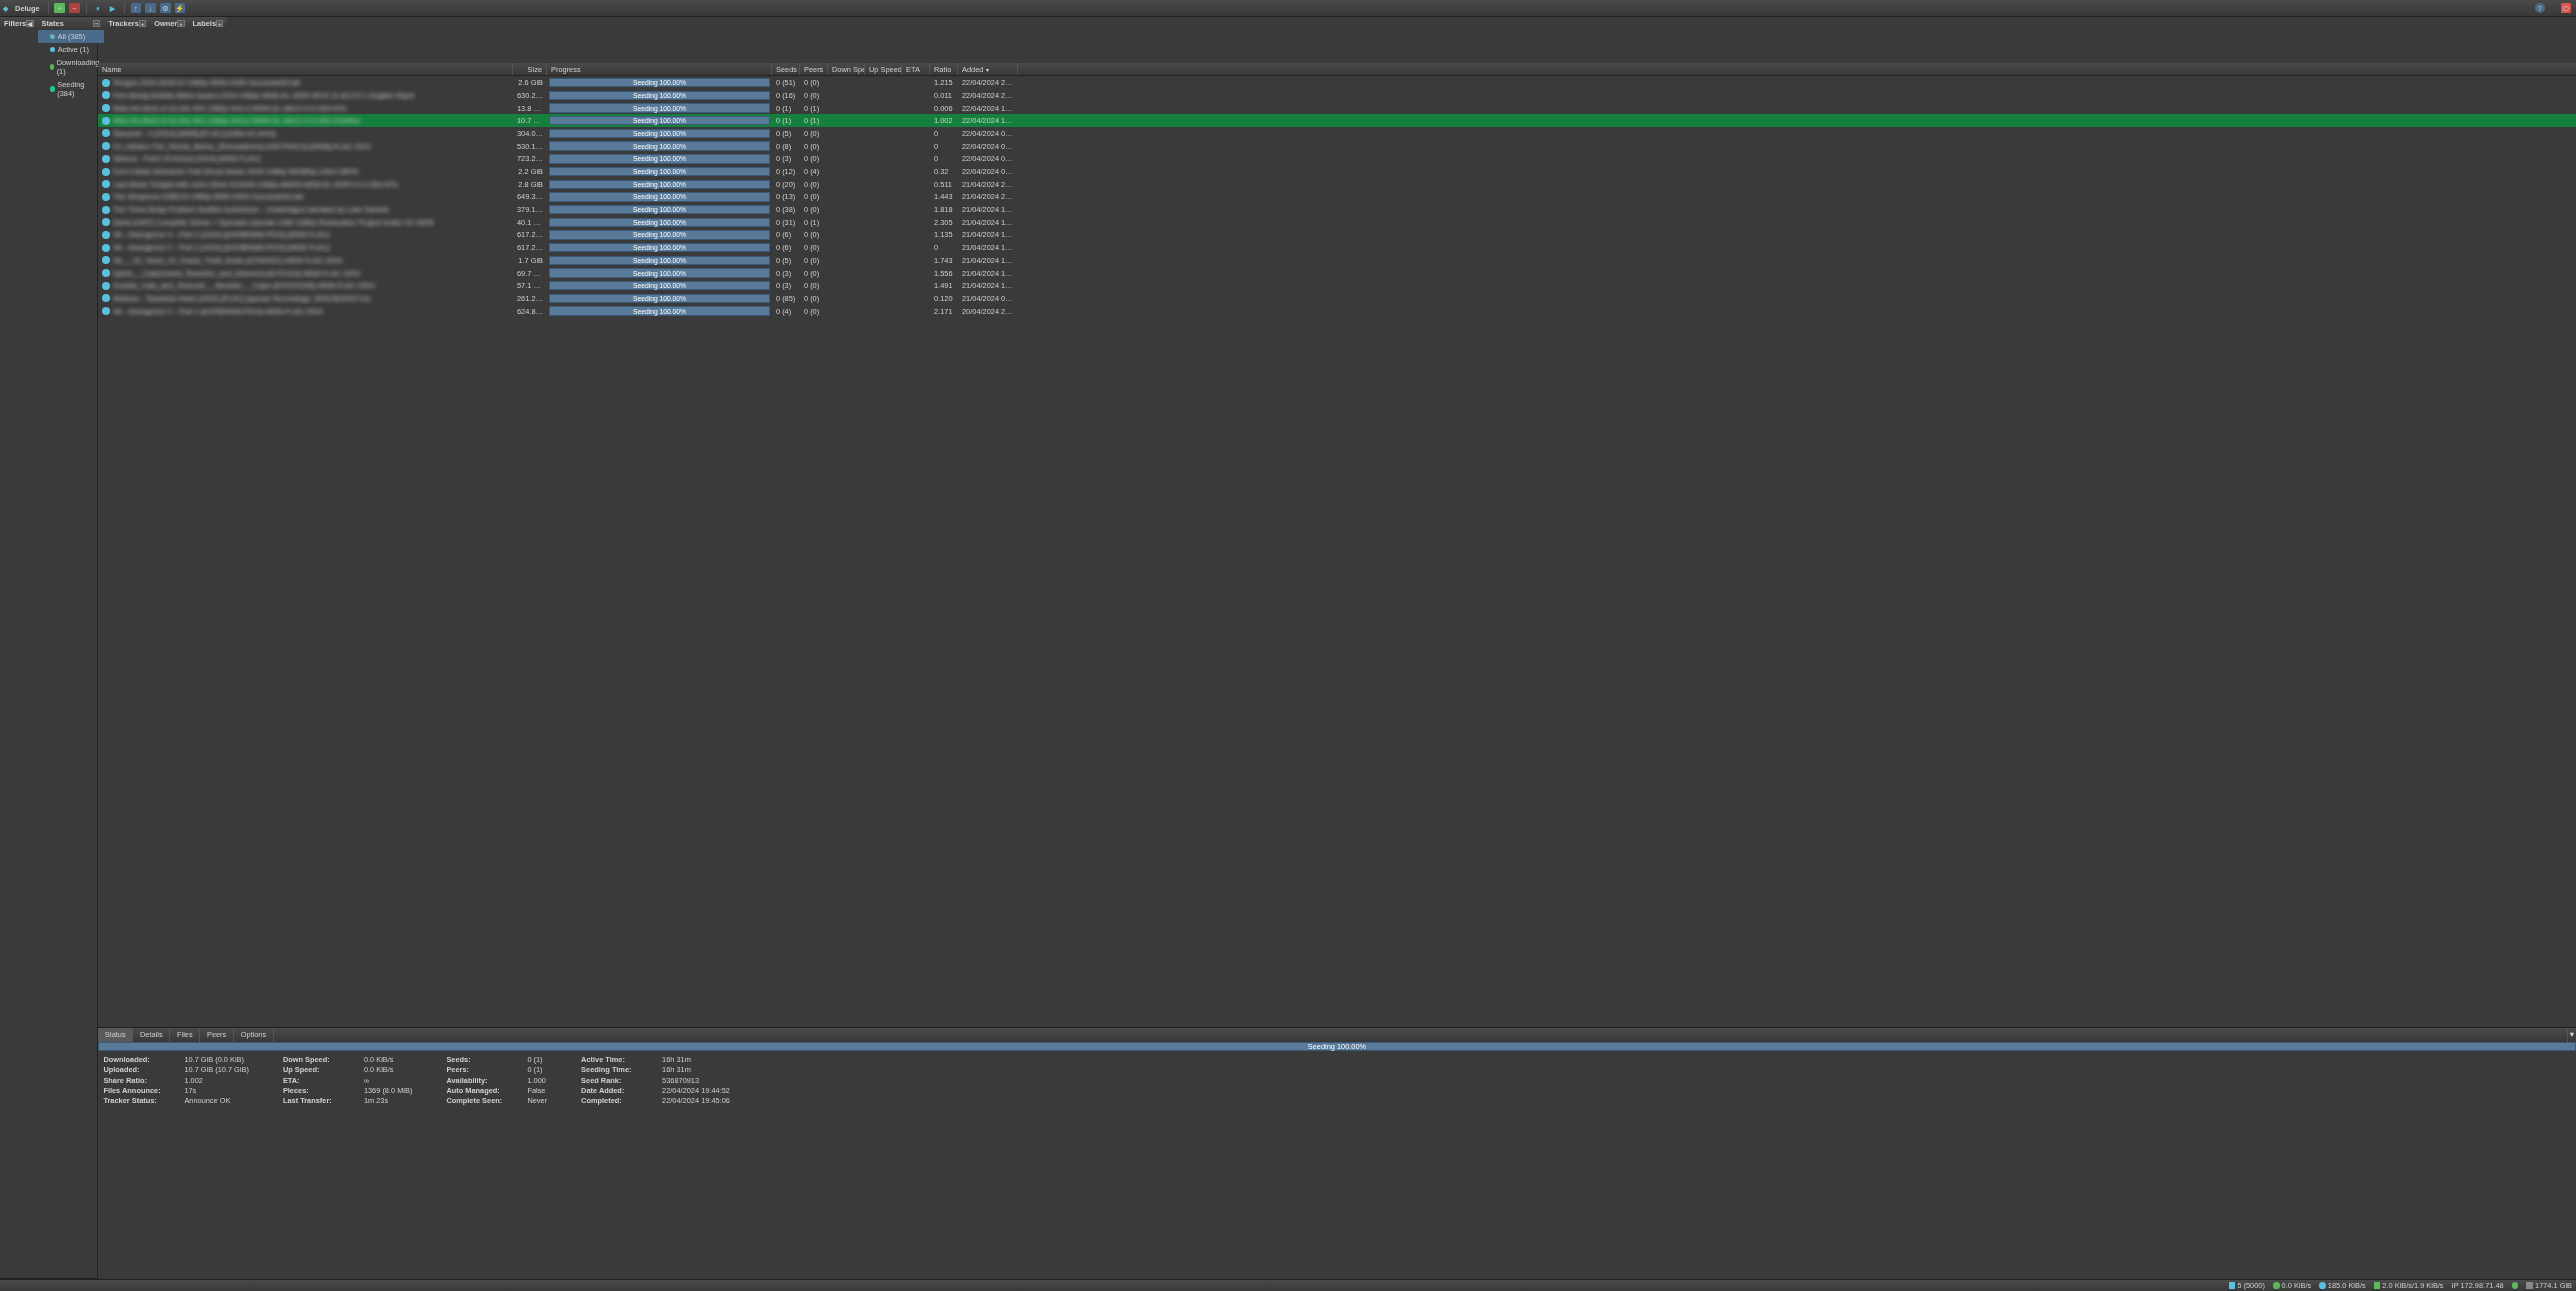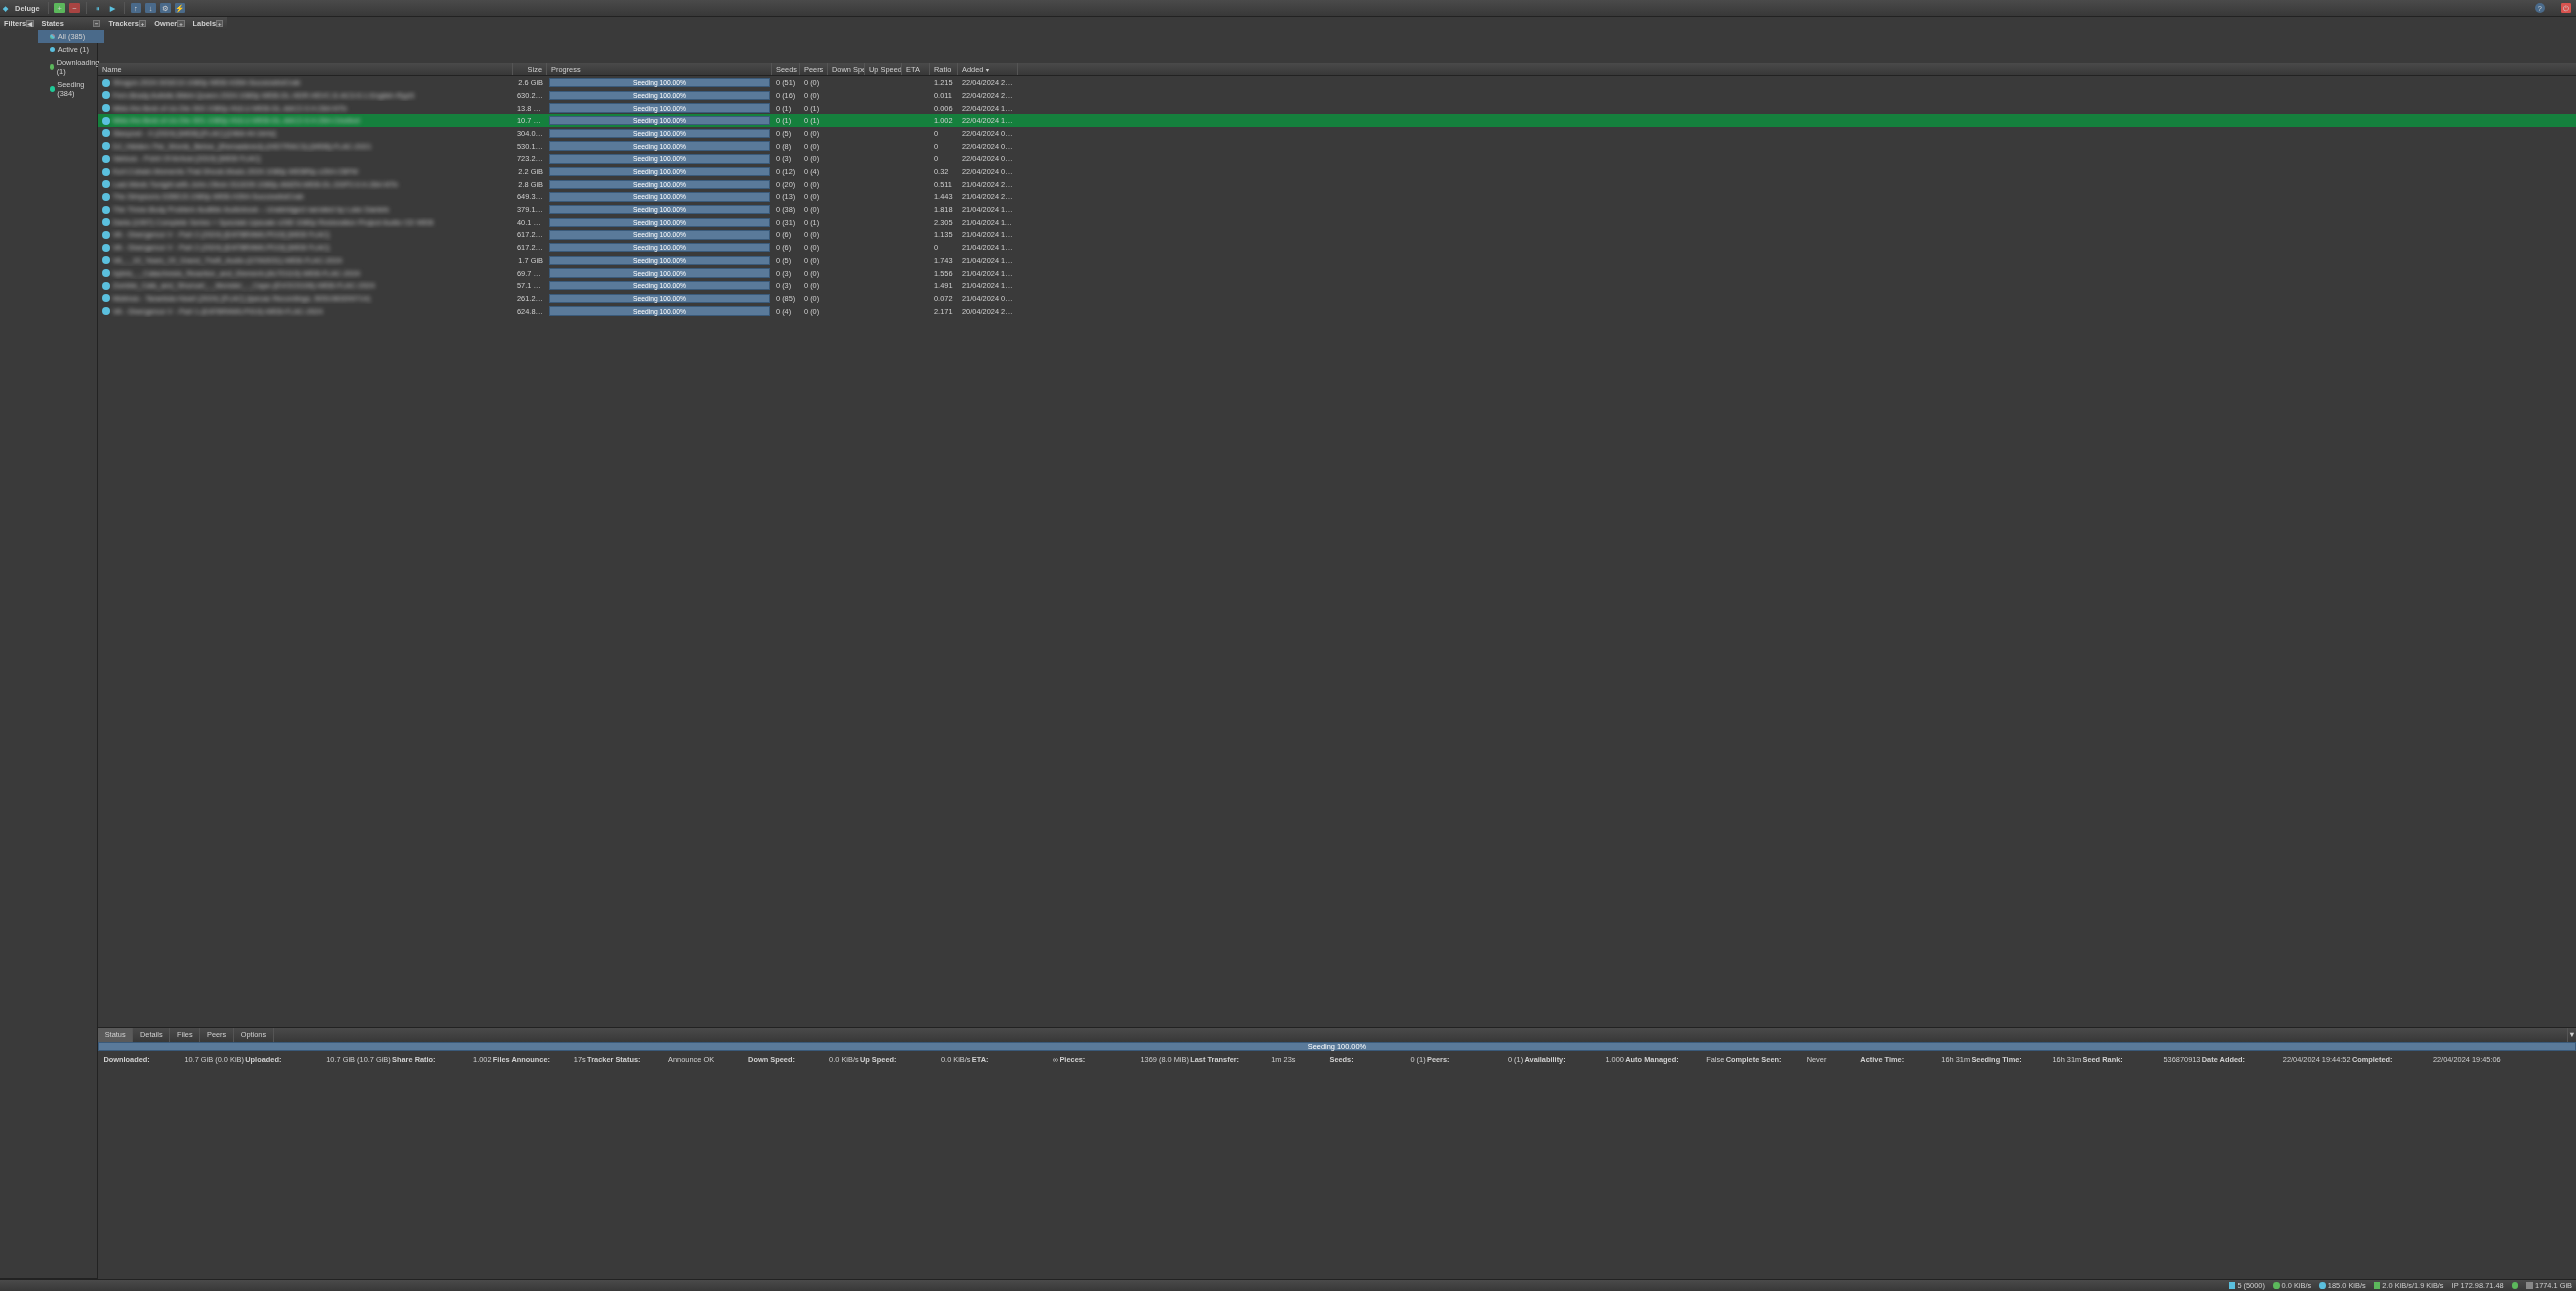--- a/index.html
+++ b/index.html
@@ -46,21 +46,21 @@
 .col-ratio { width: 28px; }
 .col-added { width: 60px; }
 .bottom-panel { height: auto; border-top: 0.7px solid #222; }
 .tab-strip { background: linear-gradient(#4a4a4a, #383838); display: flex; height: 13.4px; }
 .tab { padding: 2px 6.7px; border-right: 0.7px solid #555; cursor: pointer; }
 .tab.active { background: #5a5a5a; }
 .tab-spacer { flex: 1; }
 .tab-toggle { width: 9.4px; display: flex; align-items: center; justify-content: center; cursor: pointer; border-left: 0.7px solid #555; }
 .status-progress { height: 9.4px; margin: 0; }
 .status-details { padding: 4px 5.4px; display: flex; gap: 34px; background: #3a3a3a; min-height: 228px; }
-.status-col { display: flex; gap: 1.3px; }
+.status-col { display: flex; flex-direction: column; gap: 1.3px; }
 .status-row { display: flex; }
 .status-label { width: 81px; font-weight: bold; }
 .statusbar { height: 12px; background: linear-gradient(#4a4a4a, #383838); border-top: 0.7px solid #222; display: flex; align-items: center; justify-content: flex-end; padding: 0 4px; gap: 8px; font-size: 6.7px; }
 .sb-item { display: flex; align-items: center; gap: 2px; }
 .sb-icon { width: 6.7px; height: 6.7px; display: inline-block; }
 .sort-arrow { font-size: 5.4px; margin-left: 1.3px; }
 </style>
 </head>
 <body>
 
@@ -466,21 +466,21 @@
           </div>
     <div class="grid-cell col-size">261.2 MiB</div>
     <div class="grid-cell col-progress progress-cell">
             <div class="progress-bar">Seeding 100.00%</div>
           </div>
     <div class="grid-cell col-seeds">0 (85)</div>
     <div class="grid-cell col-peers">0 (0)</div>
     <div class="grid-cell col-down"></div>
     <div class="grid-cell col-up"></div>
     <div class="grid-cell col-eta"></div>
-    <div class="grid-cell col-ratio">0.072</div>
+    <div class="grid-cell col-ratio">0.120</div>
     <div class="grid-cell col-added">21/04/2024 09:57:54</div>
         </div>
         <div class="grid-row">
     <div class="grid-cell col-name name-cell">
             <span class="row-icon"></span>
             <span class="blurred">VA - Divergence V - Part 1-(EATBRAWLP019)-WEB-FLAC-2024</span>
           </div>
     <div class="grid-cell col-size">624.8 MiB</div>
     <div class="grid-cell col-progress progress-cell">
             <div class="progress-bar">Seeding 100.00%</div>

